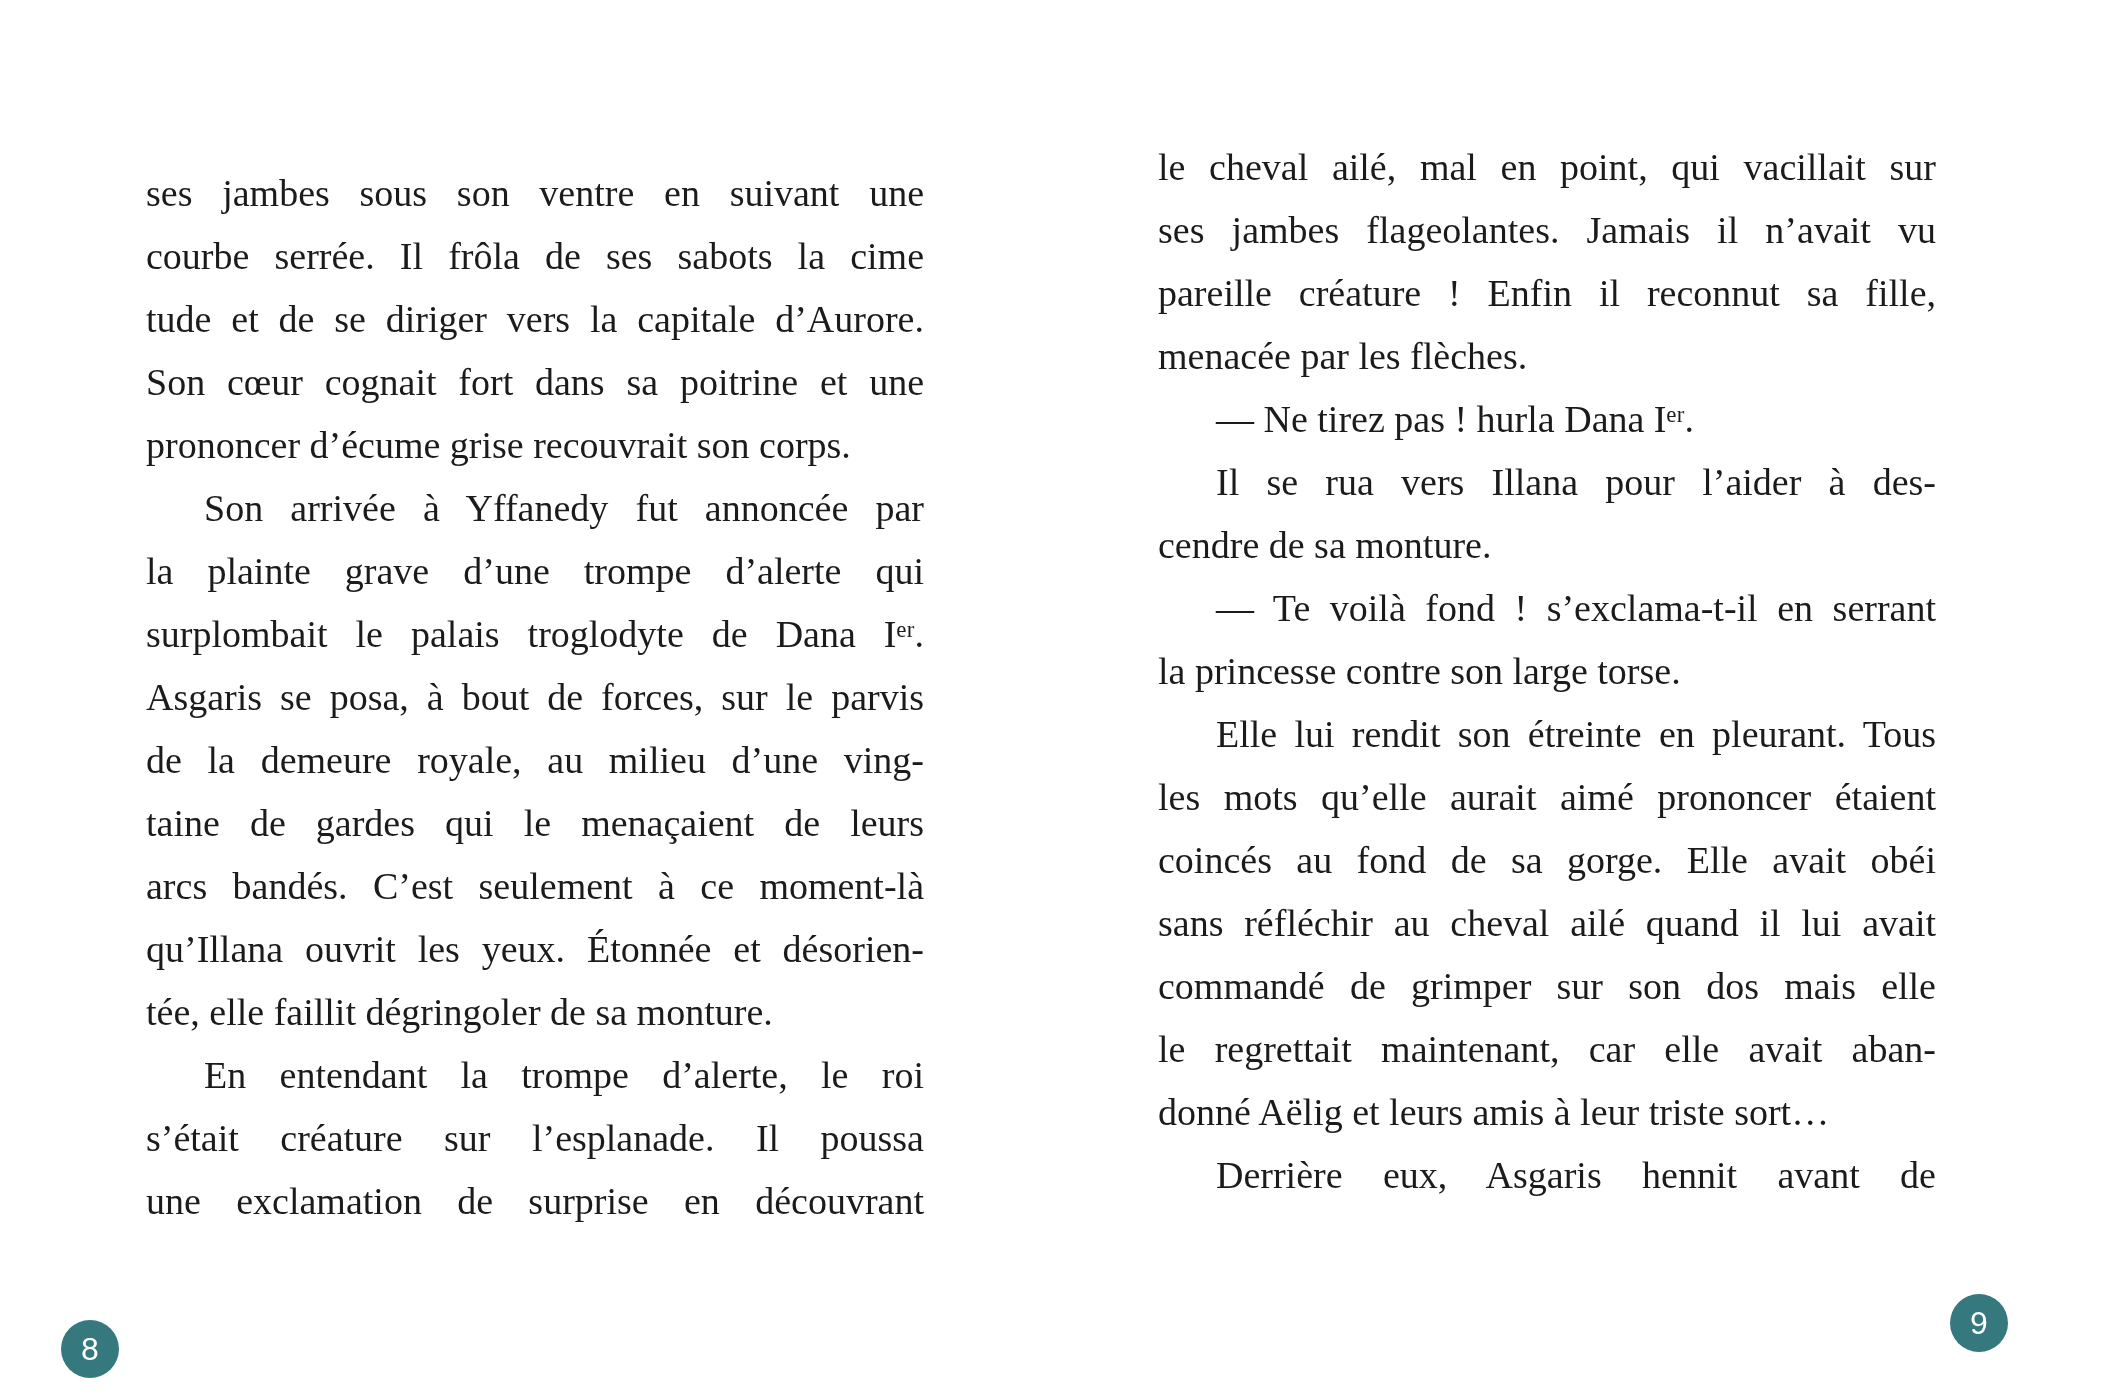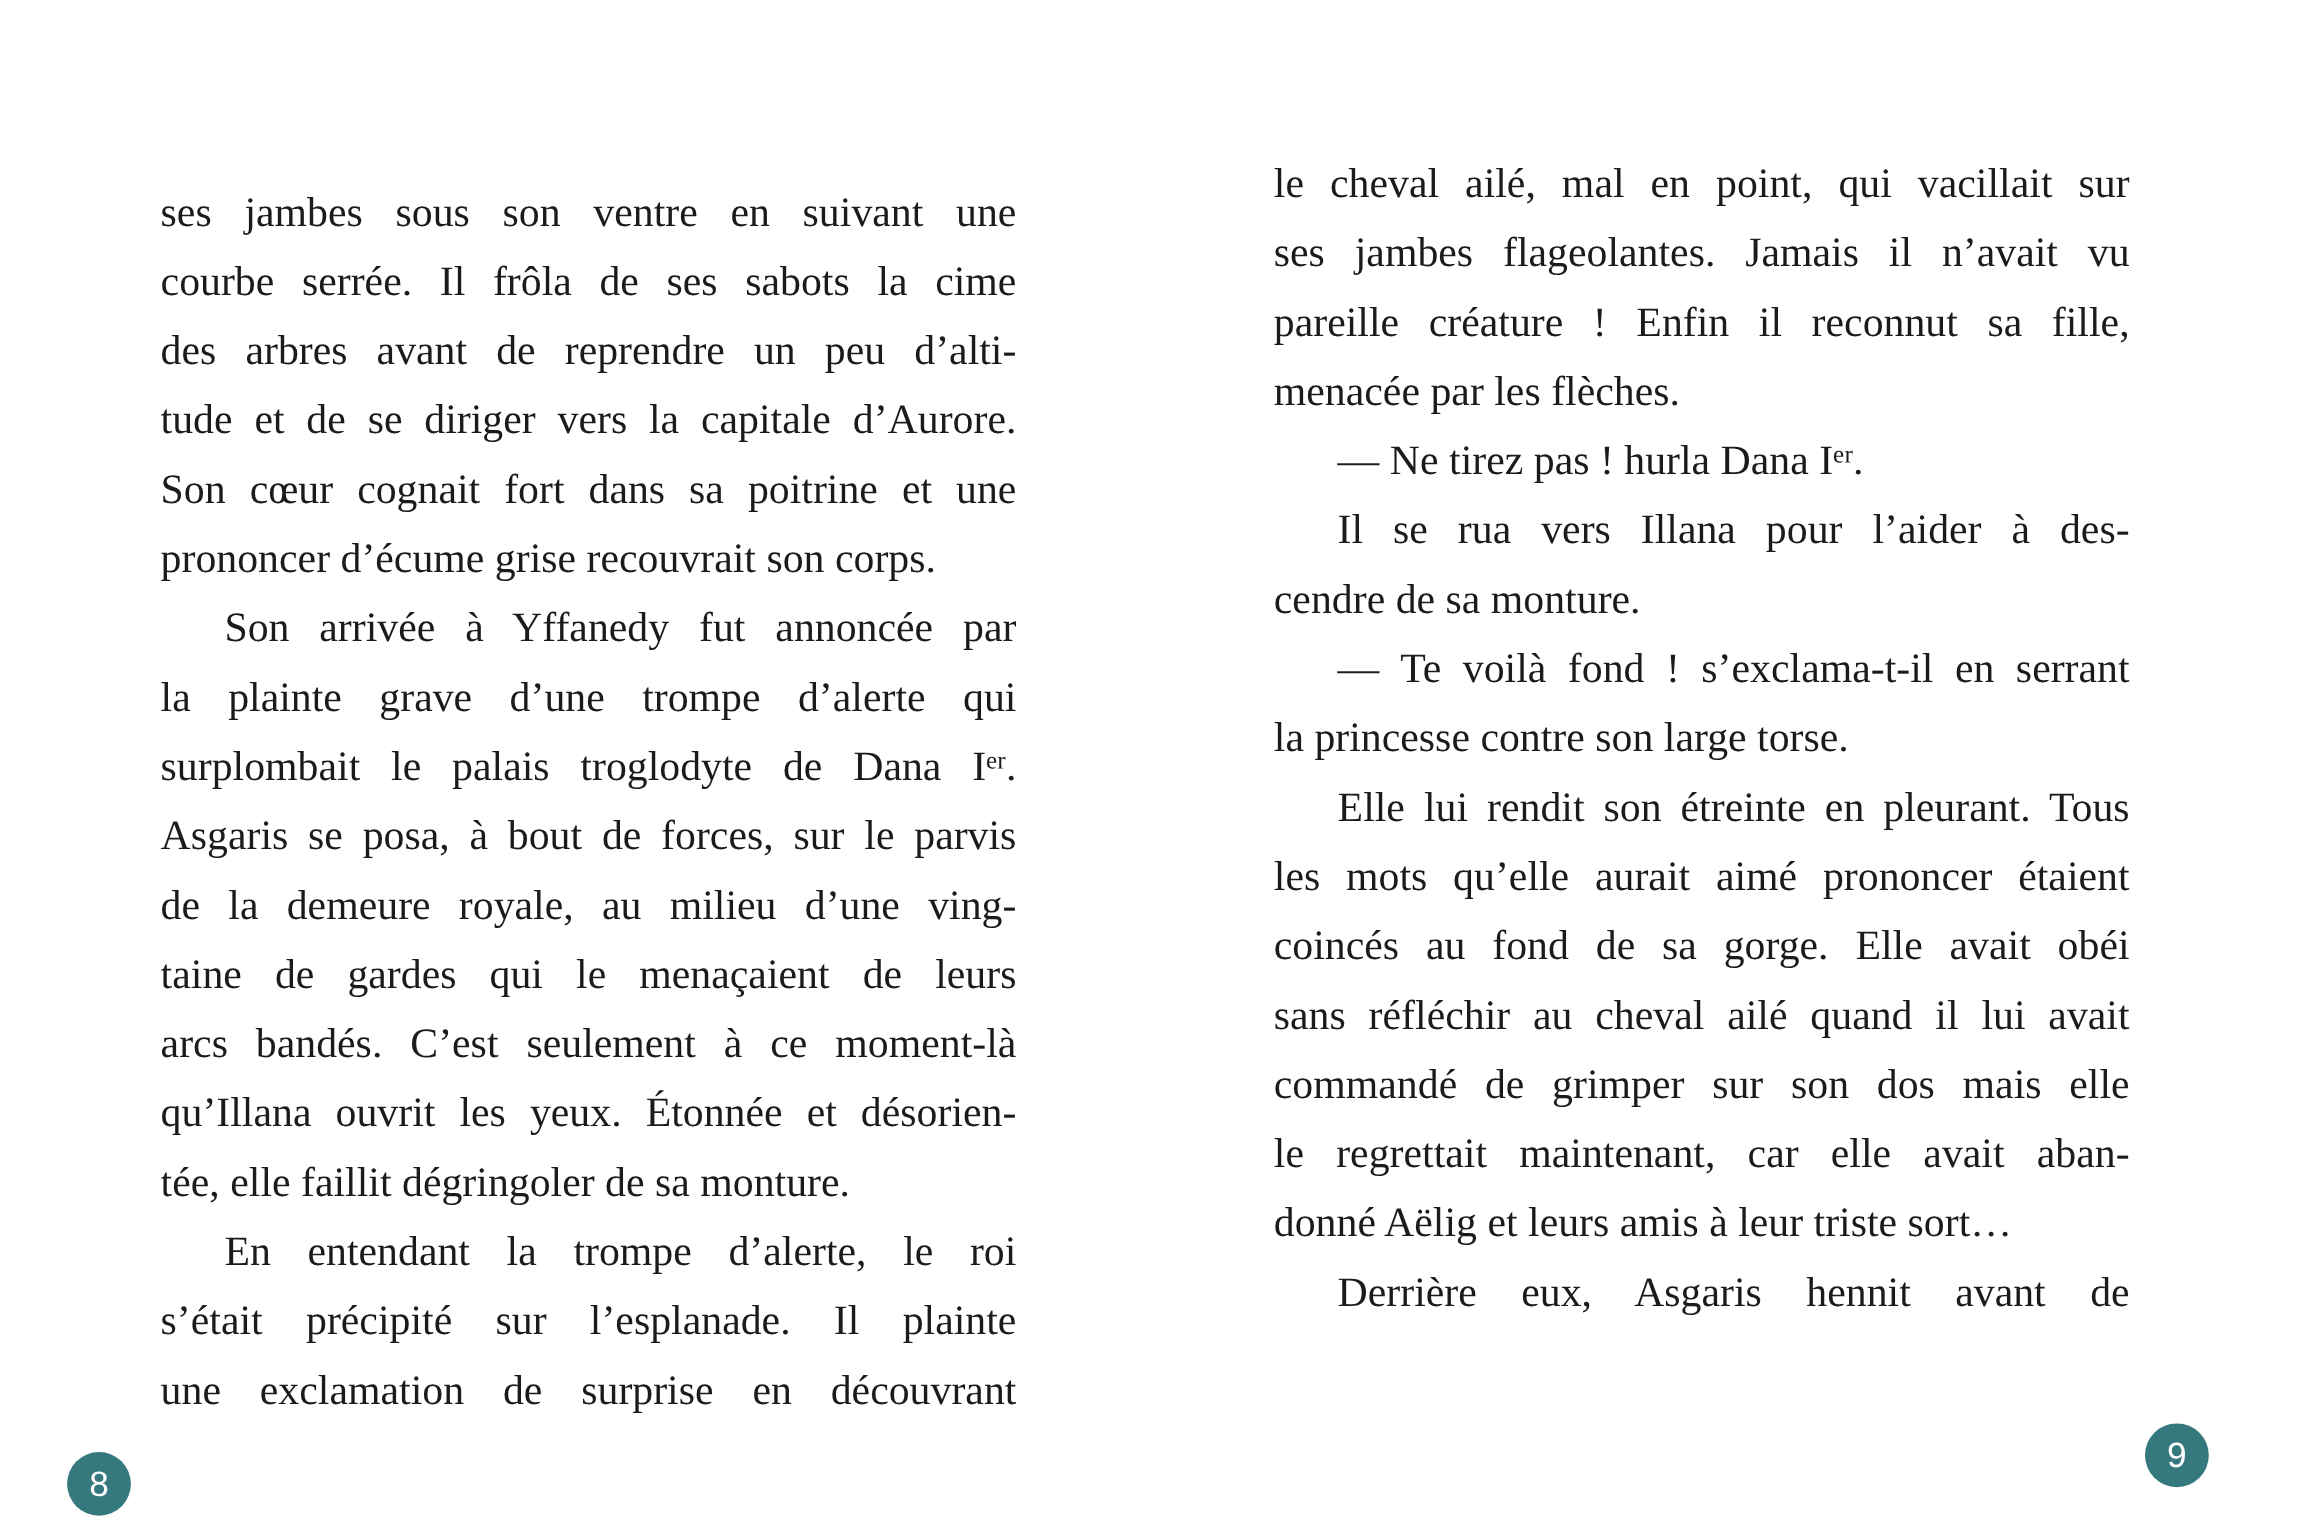--- a/index.html
+++ b/index.html
@@ -65,35 +65,34 @@
 </style>
 </head>
 <body style="--accent: #35787e;">
 
 <div class="spread">
 
   <section class="page left">
     <div class="text-block">
         <div class="line">ses jambes sous son ventre en suivant une</div>
         <div class="line">courbe serrée. Il frôla de ses sabots la cime</div>
-        <div class="line">des arbres avant de reprendre un peu d’alti-</div>
         <div class="line">tude et de se diriger vers la capitale d’Aurore.</div>
         <div class="line">Son cœur cognait fort dans sa poitrine et une</div>
         <div class="line end">prononcer d’écume grise recouvrait son corps.</div>
         <div class="line indent">Son arrivée à Yffanedy fut annoncée par</div>
         <div class="line">la plainte grave d’une trompe d’alerte qui</div>
         <div class="line">surplombait le palais troglodyte de Dana Iᵉʳ.</div>
         <div class="line">Asgaris se posa, à bout de forces, sur le parvis</div>
         <div class="line">de la demeure royale, au milieu d’une ving-</div>
         <div class="line">taine de gardes qui le menaçaient de leurs</div>
         <div class="line">arcs bandés. C’est seulement à ce moment-là</div>
         <div class="line">qu’Illana ouvrit les yeux. Étonnée et désorien-</div>
         <div class="line end">tée, elle faillit dégringoler de sa monture.</div>
         <div class="line indent">En entendant la trompe d’alerte, le roi</div>
-        <div class="line">s’était précipité sur l’esplanade. Il plainte</div>
+        <div class="line">s’était créature sur l’esplanade. Il poussa</div>
         <div class="line">une exclamation de surprise en découvrant</div>
       </div>
     <div class="page-num">
       <span>8</span>
     </div>
   </section>
 
   <div class="divider"></div>
 
   <section class="page right">

